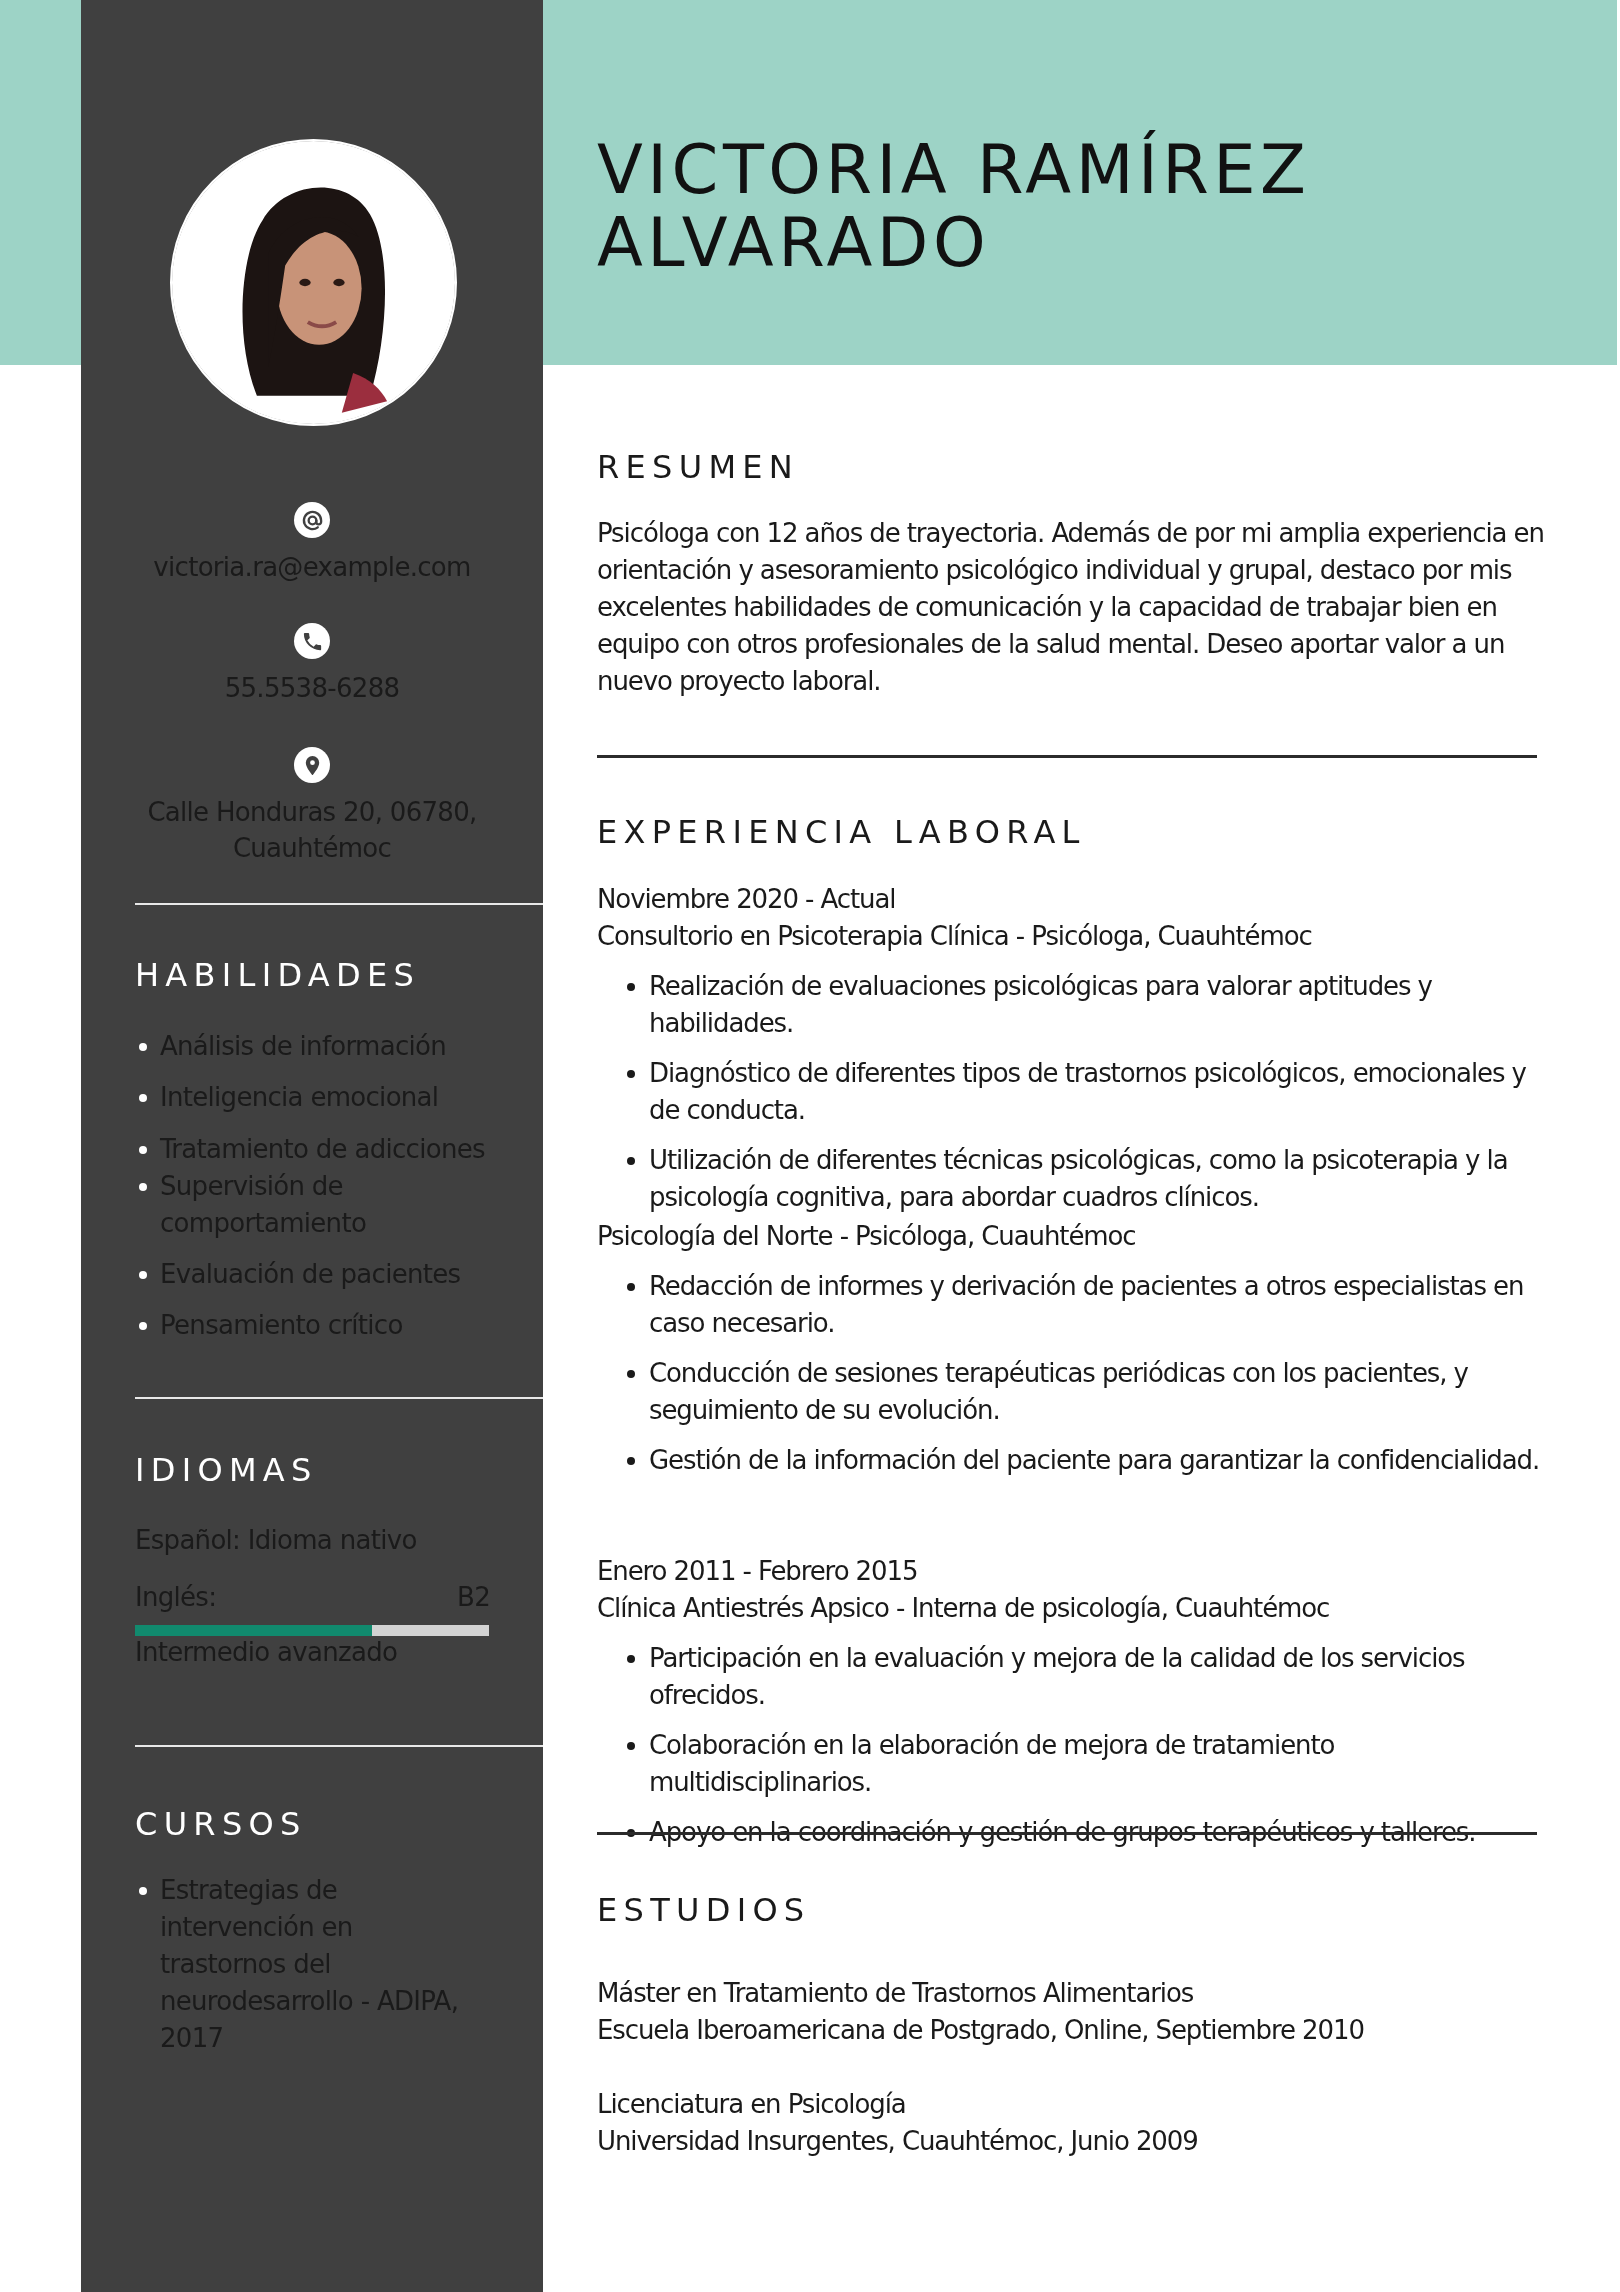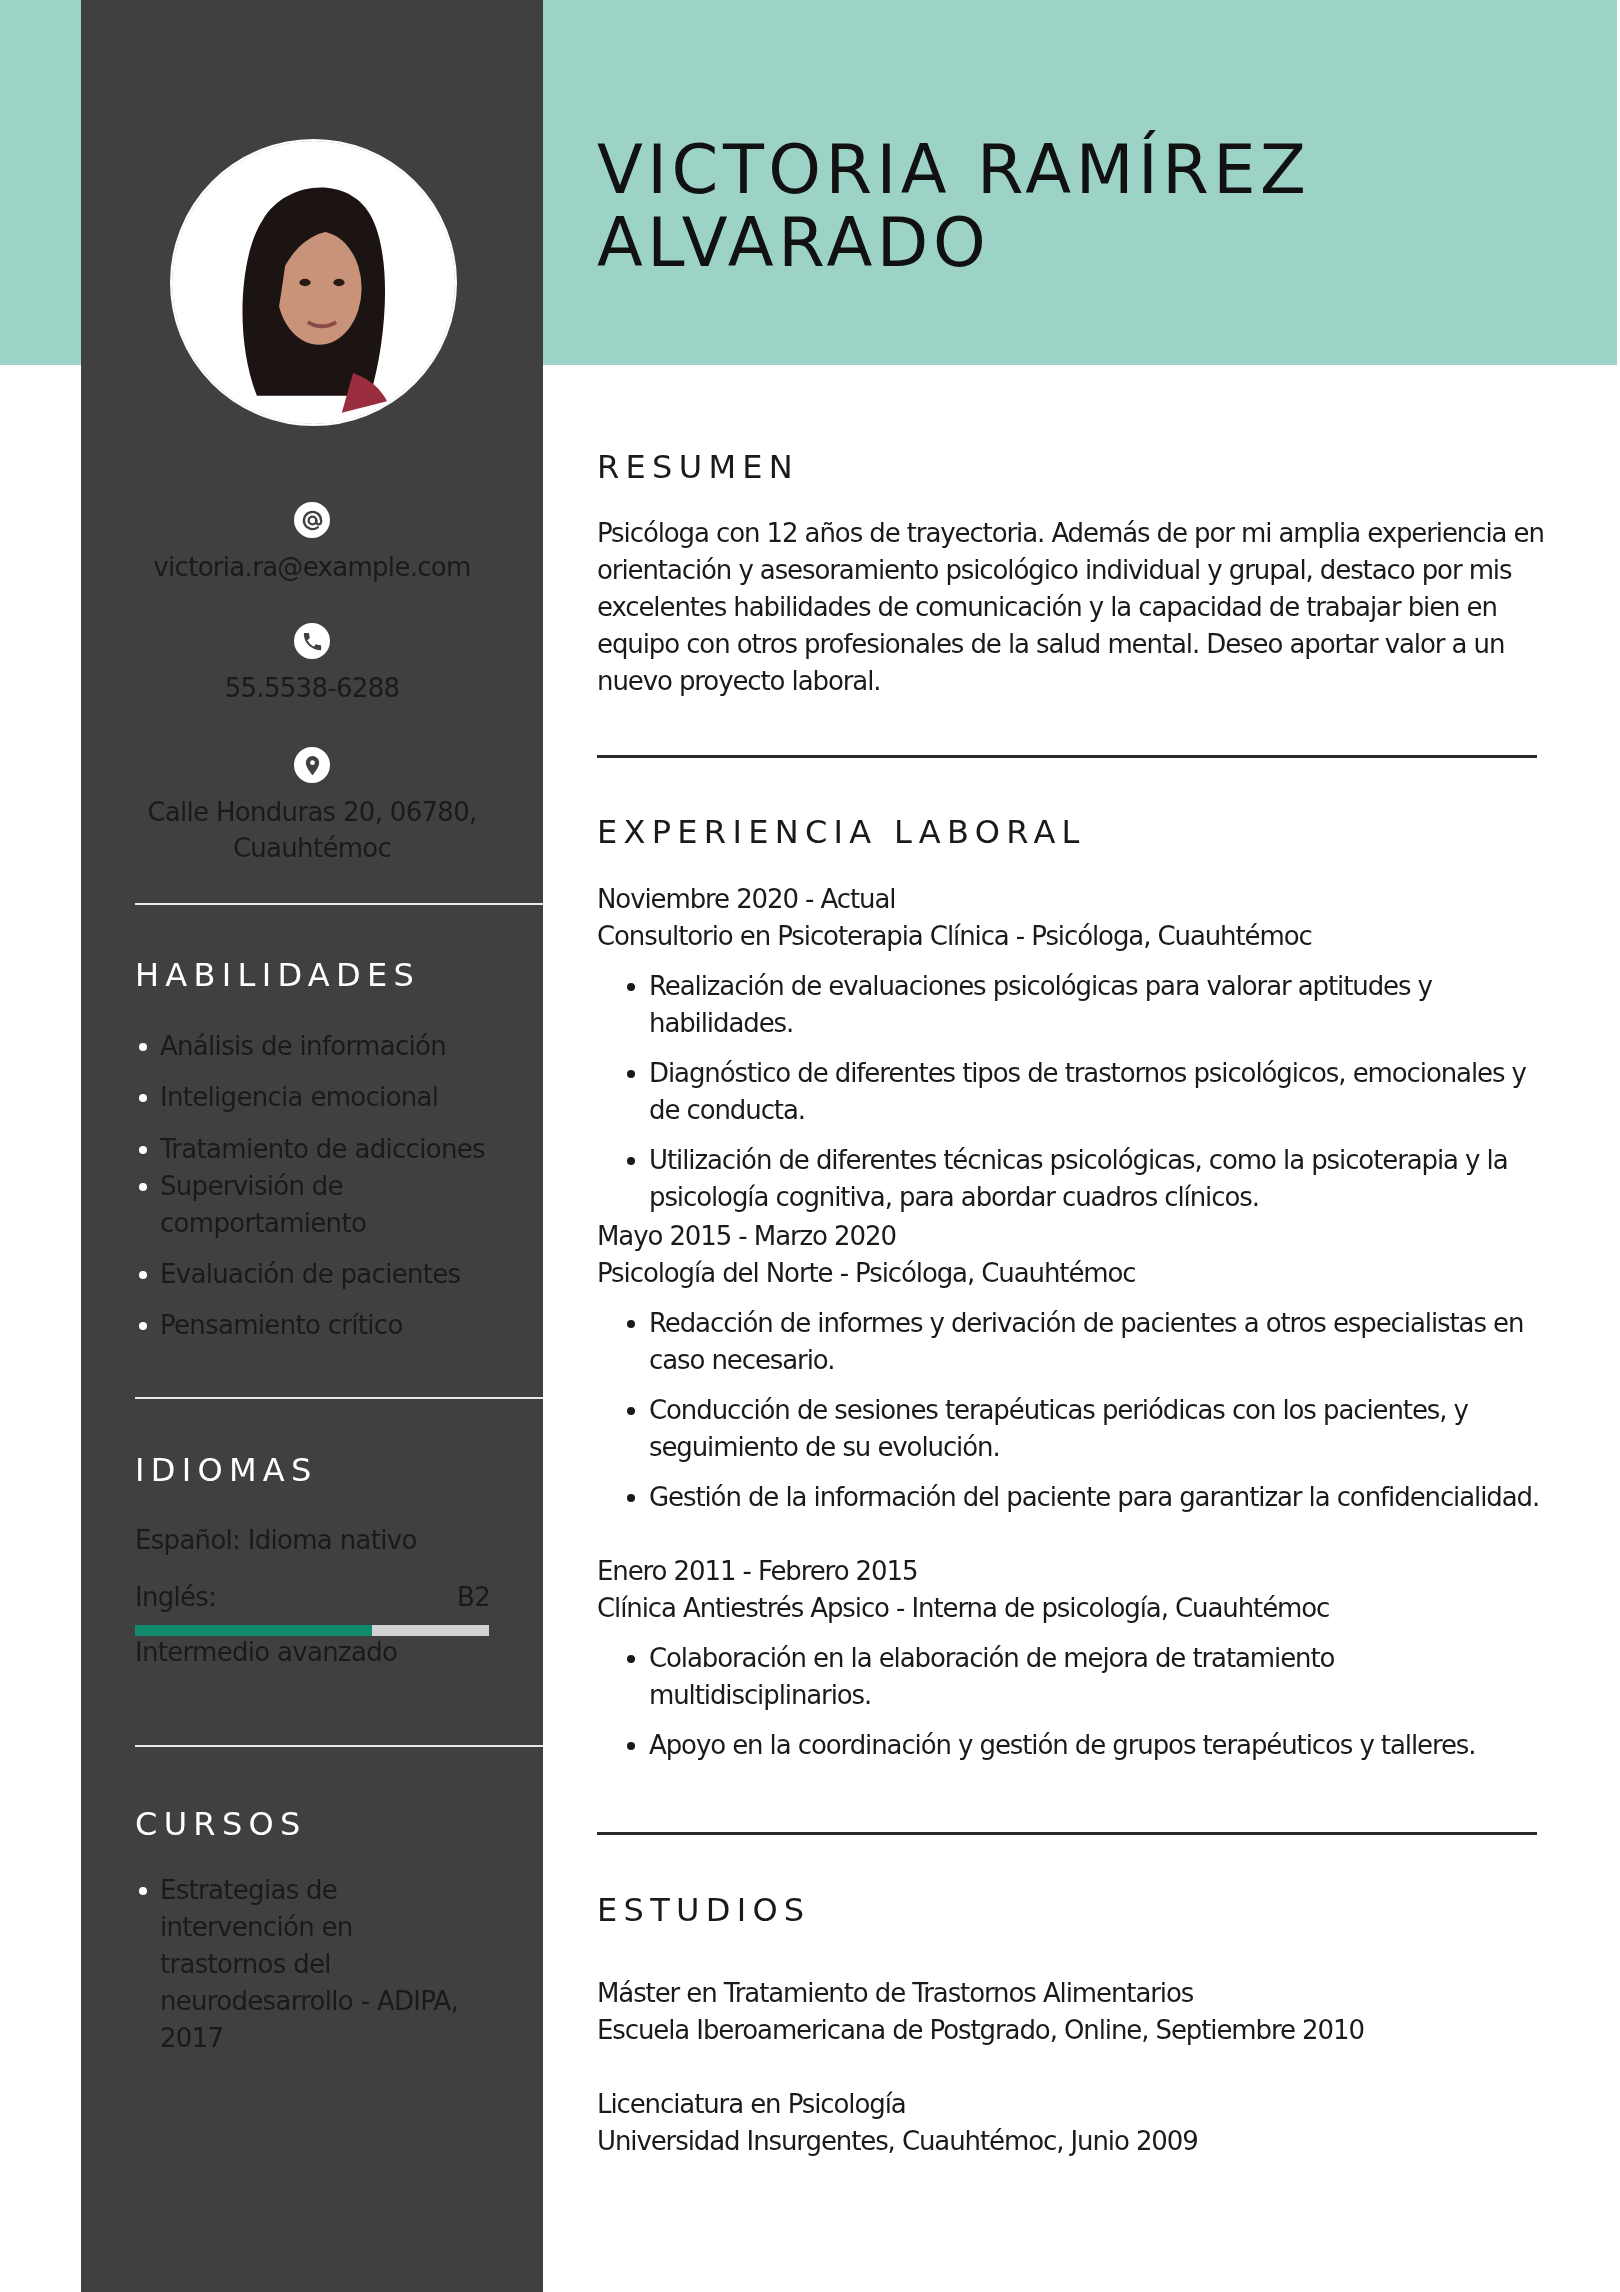--- a/index.html
+++ b/index.html
@@ -160,33 +160,33 @@
   <div class="line">Noviembre 2020 - Actual</div>
   <div class="line">Consultorio en Psicoterapia Clínica - Psicóloga, Cuauhtémoc</div>
   <ul>
     <li>Realización de evaluaciones psicológicas para valorar aptitudes y habilidades.</li>
     <li>Diagnóstico de diferentes tipos de trastornos psicológicos, emocionales y de conducta.</li>
     <li>Utilización de diferentes técnicas psicológicas, como la psicoterapia y la psicología cognitiva, para abordar cuadros clínicos.</li>
   </ul>
 </div>
 
 <div class="job" style="top:1218px;">
-  <div class="line">Mayo 2015 - Marzo 2020</div>
   <div class="line">Psicología del Norte - Psicóloga, Cuauhtémoc</div>
   <ul>
     <li>Redacción de informes y derivación de pacientes a otros especialistas en caso necesario.</li>
     <li>Conducción de sesiones terapéuticas periódicas con los pacientes, y seguimiento de su evolución.</li>
     <li>Gestión de la información del paciente para garantizar la confidencialidad.</li>
   </ul>
 </div>
 
 <div class="job" style="top:1553px;">
   <div class="line">Enero 2011 - Febrero 2015</div>
   <div class="line">Clínica Antiestrés Apsico - Interna de psicología, Cuauhtémoc</div>
   <ul>
+    <li>Participación en la evaluación y mejora de la calidad de los servicios ofrecidos.</li>
     <li>Colaboración en la elaboración de mejora de tratamiento multidisciplinarios.</li>
     <li>Apoyo en la coordinación y gestión de grupos terapéuticos y talleres.</li>
   </ul>
 </div>
 
 <div class="m-divider" style="top:1832px;"></div>
 
 <h2 class="m-heading" style="top:1891px; margin:0;">ESTUDIOS</h2>
 <div class="edu" style="top:1959px;">
   <div>Máster en Tratamiento de Trastornos Alimentarios</div>

